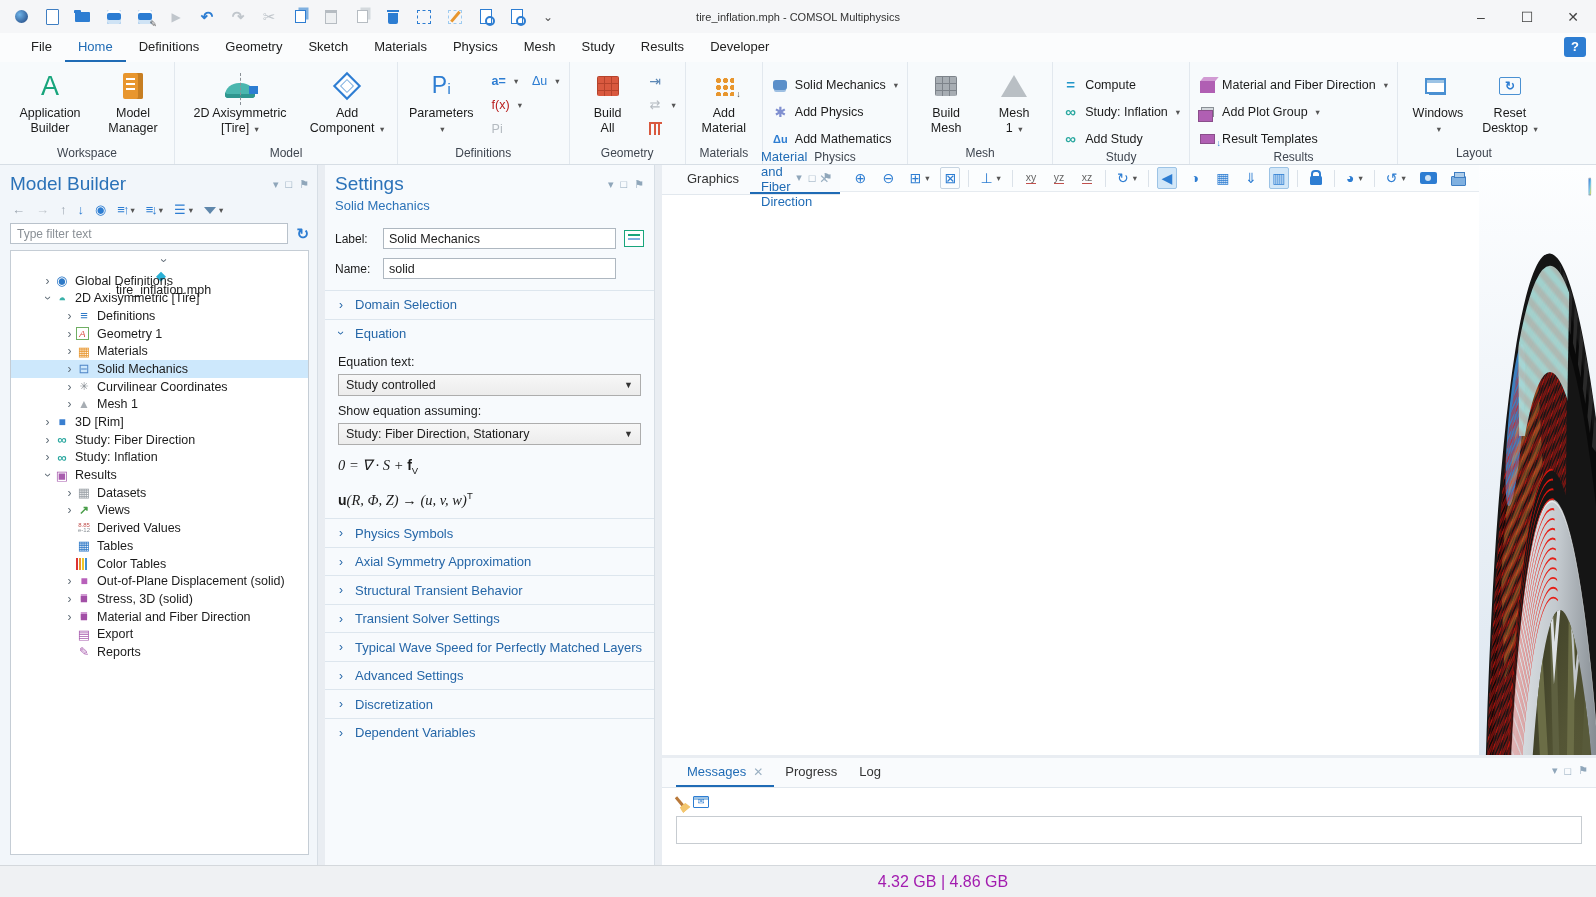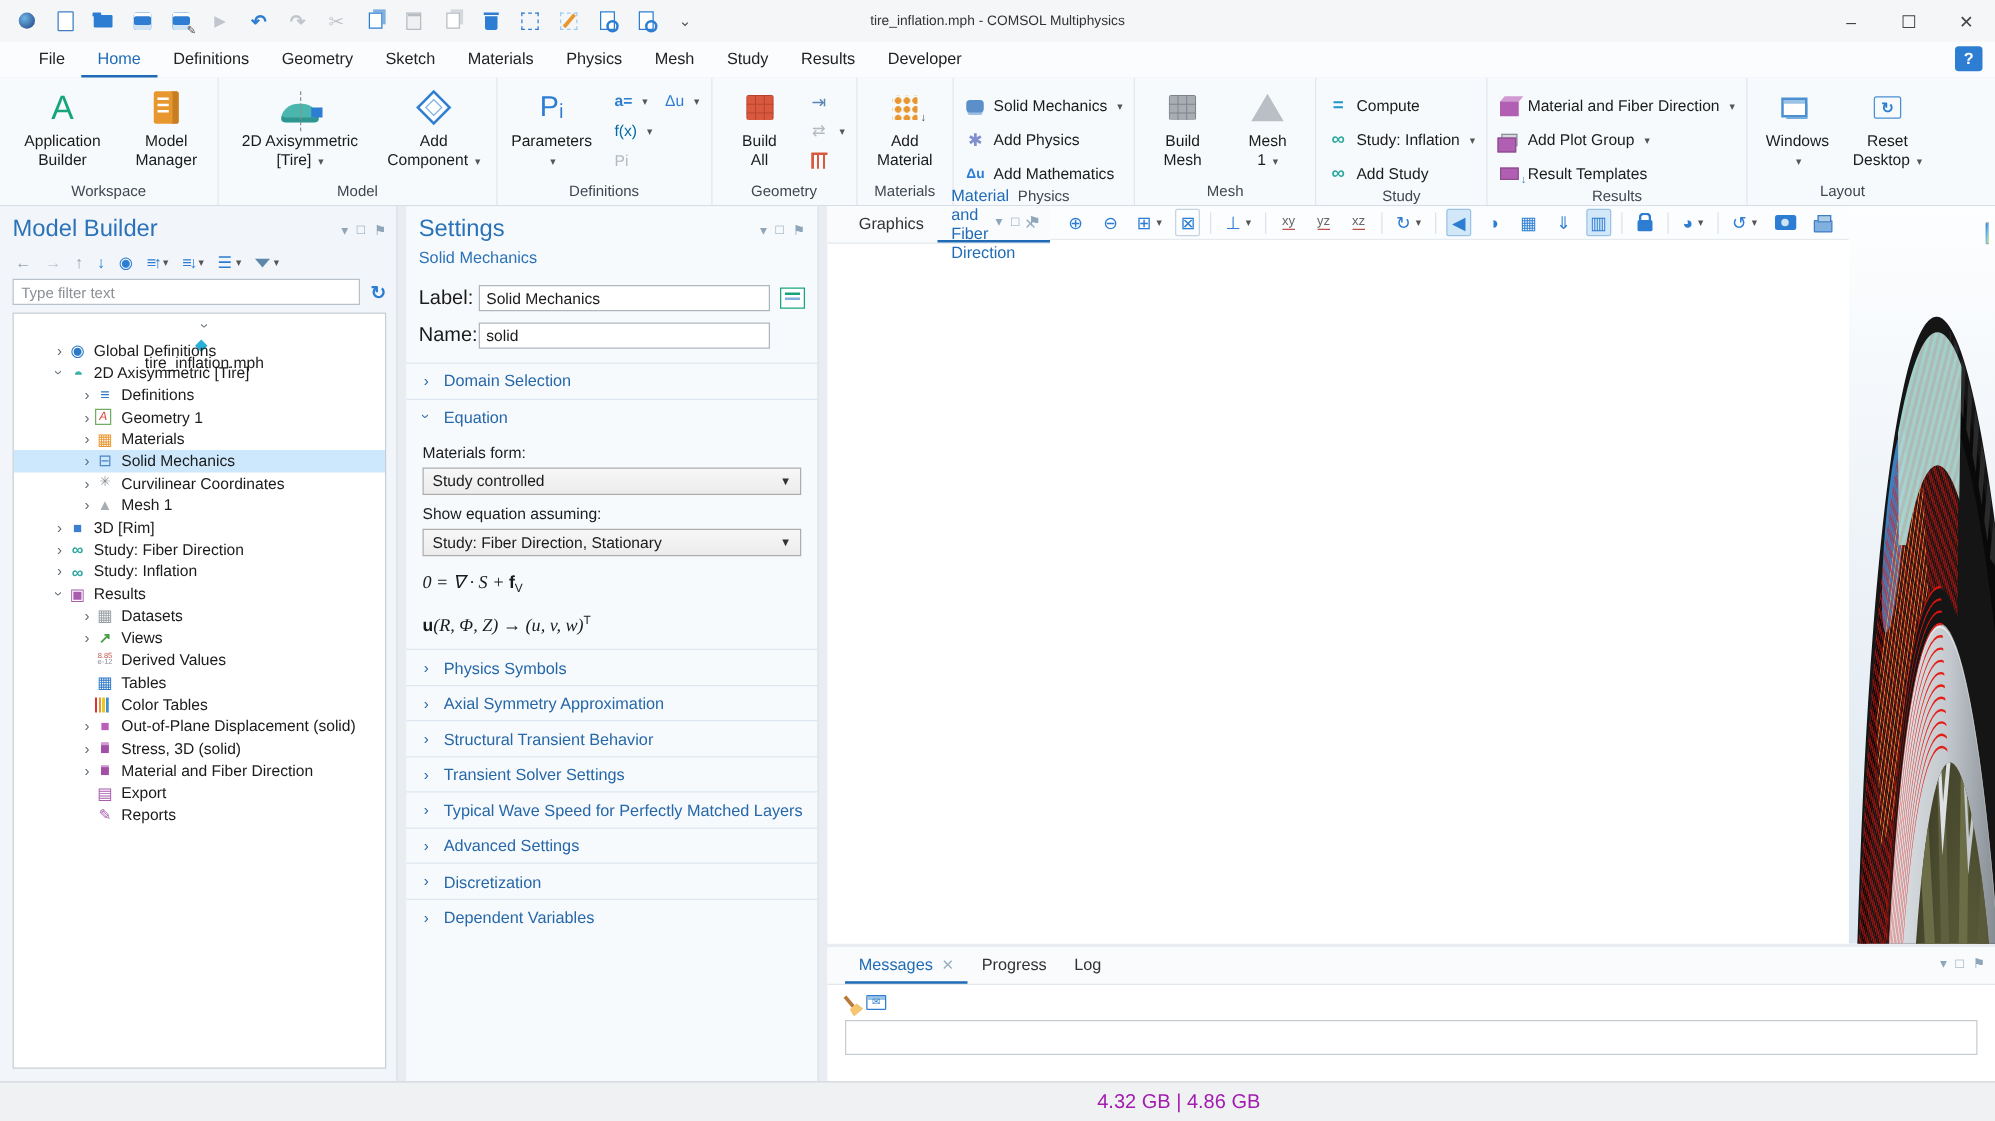--- a/index.html
+++ b/index.html
@@ -143,21 +143,21 @@
 .ti-plot2d::before{content:"■";color:#b860ba;font-size:12px}
 .ti-plot3d::before{content:"■";color:#a24fa6;font-size:13px;text-shadow:0 -2px 0 #d19ad3}
 .ti-export::before{content:"▤";color:#a85cae;font-size:13px}
 .ti-reports::before{content:"✎";color:#a85cae;font-size:12px}
 
 
 .set-panel{width:330px;background:#f7fafd;border-right:1px solid #d7dee5;margin-left:7px;display:flex;flex-direction:column;padding-top:8px}
 .set-head{padding:0 10px}
 .set-sub{color:#2b72b8;font-size:13px;margin:3px 0 12px}
 .field-row{display:flex;align-items:center;margin:3px 10px 6px}
-.field-label{width:48px;font-size:16px}
+.field-label{width:48px;font-size:12px}
 .tinput{flex:1;height:21px;border:1px solid #aeb7c0;background:#fff;font-size:12.5px;padding:0 5px;color:#1b1b1b;font-family:"Liberation Sans",sans-serif}
 .rename-btn{width:20px;height:17px;margin-left:8px;border:1px solid #18a57c;background:#fff;position:relative;flex:0 0 20px}
 .rename-btn::before{content:"";position:absolute;left:3px;top:3px;right:3px;height:2px;background:#18a57c;box-shadow:0 4px 0 #7fb0e0}
 .name-row .tinput{margin-right:28px}
 .sec-hdr{display:flex;align-items:center;gap:9px;height:28.5px;border-top:1px solid #dde6ee;color:#2667a8;font-size:13px;padding:0 11px;flex:0 0 auto}
 .sec-hdr .chev{color:#2667a8;width:10px;flex-basis:10px}
 .eq-label{font-size:12.5px;margin:8px 13px 5px;color:#1b1b1b}
 .select{margin:0 13px;height:22px;background:linear-gradient(#f7f7f7,#ececec);border:1px solid #adadad;display:flex;align-items:center;justify-content:space-between;padding:0 7px;font-size:12.5px}
 .select .dda{font-size:9px;color:#333}
 .eq-line{margin:12px 13px 2px;font-size:14px}
@@ -293,21 +293,21 @@
             <span class="ic-params">Pᵢ</span>
           </span>
         <span class="biglabel"><span>Parameters</span><br><span class="dd">▾</span></span>
       </div>
       <div class="smallcol" style="padding-left:6px">
         <span class="smallbtn">
             <span style="color:#2d7dd2;font-weight:700">a=</span>
             <span class="dd">▾</span>
           </span>
         <span class="smallbtn">
-            <span style="color:#0369a1">f(x)</span>
+            <span style="color:#b91c1c">f(x)</span>
             <span class="dd">▾</span>
           </span>
         <span class="smallbtn dim">
             <span>Pi</span>
           </span>
       </div>
       <div class="smallcol">
         <span class="smallbtn">
             <span style="color:#2d7dd2">Δu</span>
             <span class="dd">▾</span>
@@ -653,21 +653,21 @@
       <input class="tinput" value="solid" style="">
     </div>
     <div class="sec-hdr">
       <span class="chev">›</span>
       <span>Domain Selection</span>
     </div>
     <div class="sec-hdr">
       <span class="chev exp">›</span>
       <span>Equation</span>
     </div>
-    <div class="eq-label">Materials form:</div>
+    <div class="eq-label">Equation text:</div>
     <div class="select">
       <span>Study controlled</span>
         <span class="dda">▼</span>
     </div>
     <div class="eq-label">Show equation assuming:</div>
     <div class="select">
       <span>Study: Fiber Direction, Stationary</span>
         <span class="dda">▼</span>
     </div>
     <div class="eq-line"><i><span>0 = ∇ · S + </span></i><b>f</b><sub>V</sub></div>

